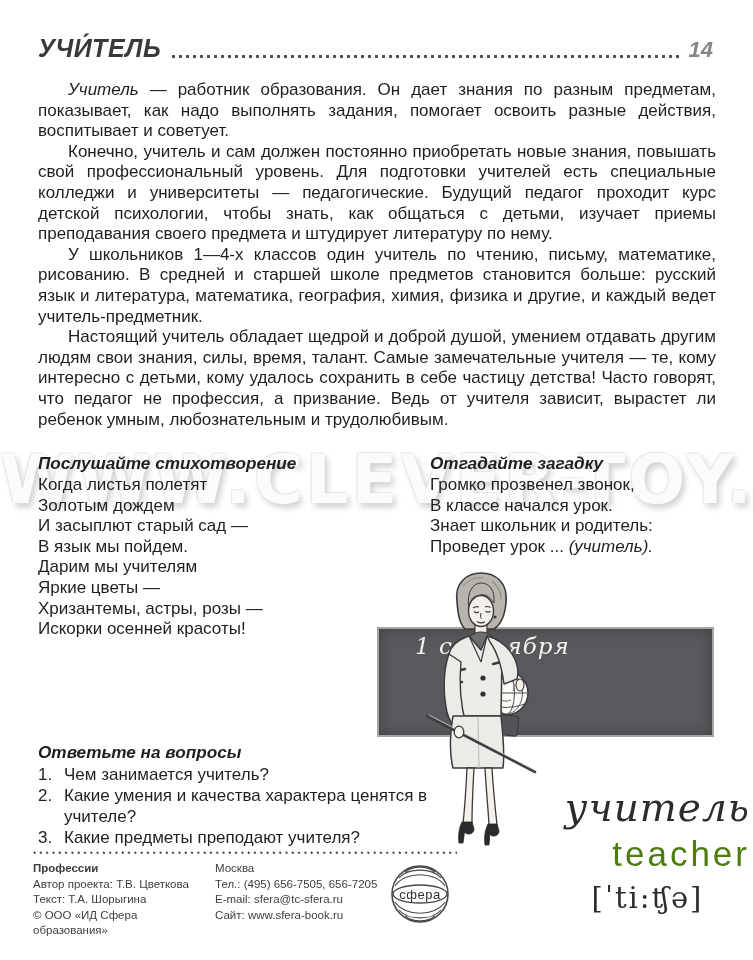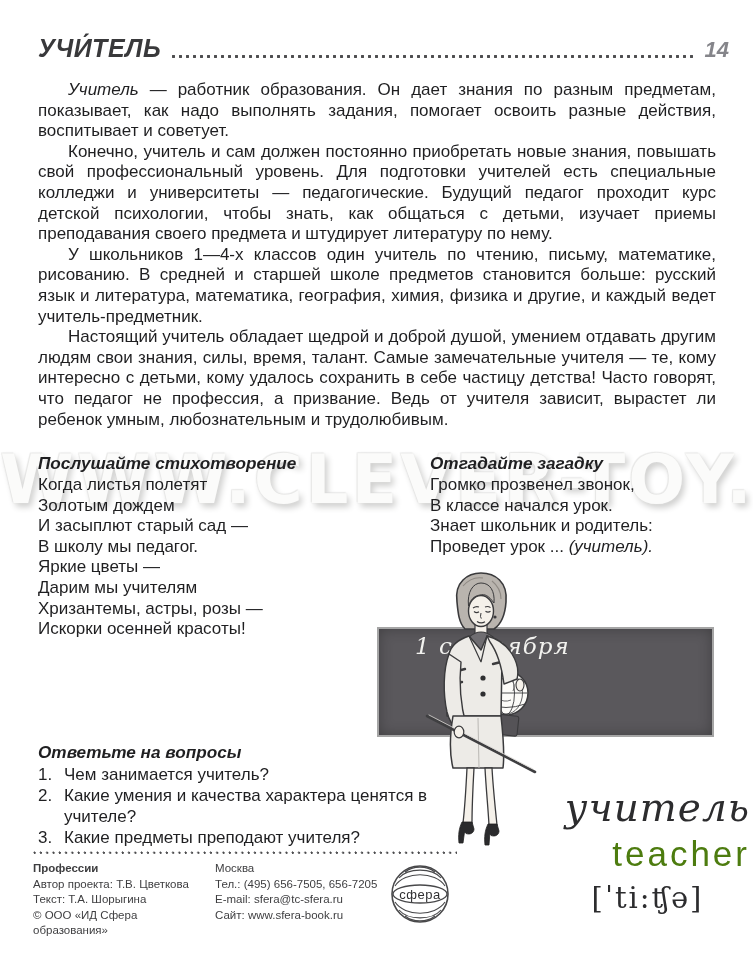--- a/index.html
+++ b/index.html
@@ -19,21 +19,21 @@
     font-family:"DejaVu Sans", sans-serif;
     font-weight:700;font-size:67px;letter-spacing:3px;
     color:#fbfbfa;
     text-shadow:0 0 2px #e2e2e1, 3px 4px 6px #cfcfce, -1px -1px 1px #ececeb;
     z-index:0;white-space:nowrap;
   }
   
   .page-header{
     position:relative;z-index:1;
     display:flex;align-items:flex-end;
-    padding:34px 24px 0 38px;
+    padding:34px 40px 0 38px;
   }
   .page-title{
     font-size:25px;font-weight:bold;font-style:italic;
     color:#39393b;letter-spacing:.5px;white-space:nowrap;
   }
   .dotted-leader{
     flex:1;height:5px;margin:0 8px 4px 10px;
     background-image:radial-gradient(circle at 2.5px 2.5px,#4e4e50 1.4px,transparent 1.6px);
     background-size:7px 5px;background-repeat:repeat-x;
   }
@@ -137,23 +137,23 @@
     <p>У школьников 1—4-х классов один учитель по чтению, письму, математике, рисованию. В средней и старшей школе предметов становится больше: русский язык и литература, математика, география, химия, физика и другие, и каждый ведет учитель-предметник.</p>
     <p>Настоящий учитель обладает щедрой и доброй душой, умением отдавать другим людям свои знания, силы, время, талант. Самые замечательные учителя — те, кому интересно с детьми, кому удалось сохранить в себе частицу детства! Часто говорят, что педагог не профессия, а призвание. Ведь от учителя зависит, вырастет ли ребенок умным, любознательным и трудолюбивым.</p>
   </main>
 
   <section class="columns">
     <div class="col-left">
       <div class="section-heading">Послушайте стихотворение</div>
       <div class="line">Когда листья полетят</div>
       <div class="line">Золотым дождем</div>
       <div class="line">И засыплют старый сад —</div>
-      <div class="line">В школу мы педагог.</div>
+      <div class="line">В язык мы пойдем.</div>
+      <div class="line">Дарим мы учителям</div>
       <div class="line">Яркие цветы —</div>
-      <div class="line">Дарим мы учителям</div>
       <div class="line">Хризантемы, астры, розы —</div>
       <div class="line">Искорки осенней красоты!</div>
     </div>
     <div class="col-right">
       <div class="section-heading">Отгадайте загадку</div>
       <div class="line">Громко прозвенел звонок,</div>
       <div class="line">В классе начался урок.</div>
       <div class="line">Знает школьник и родитель:</div>
       <div class="line"><span>Проведет урок ... </span><span class="riddle-answer">(учитель).</span></div>
     </div>

